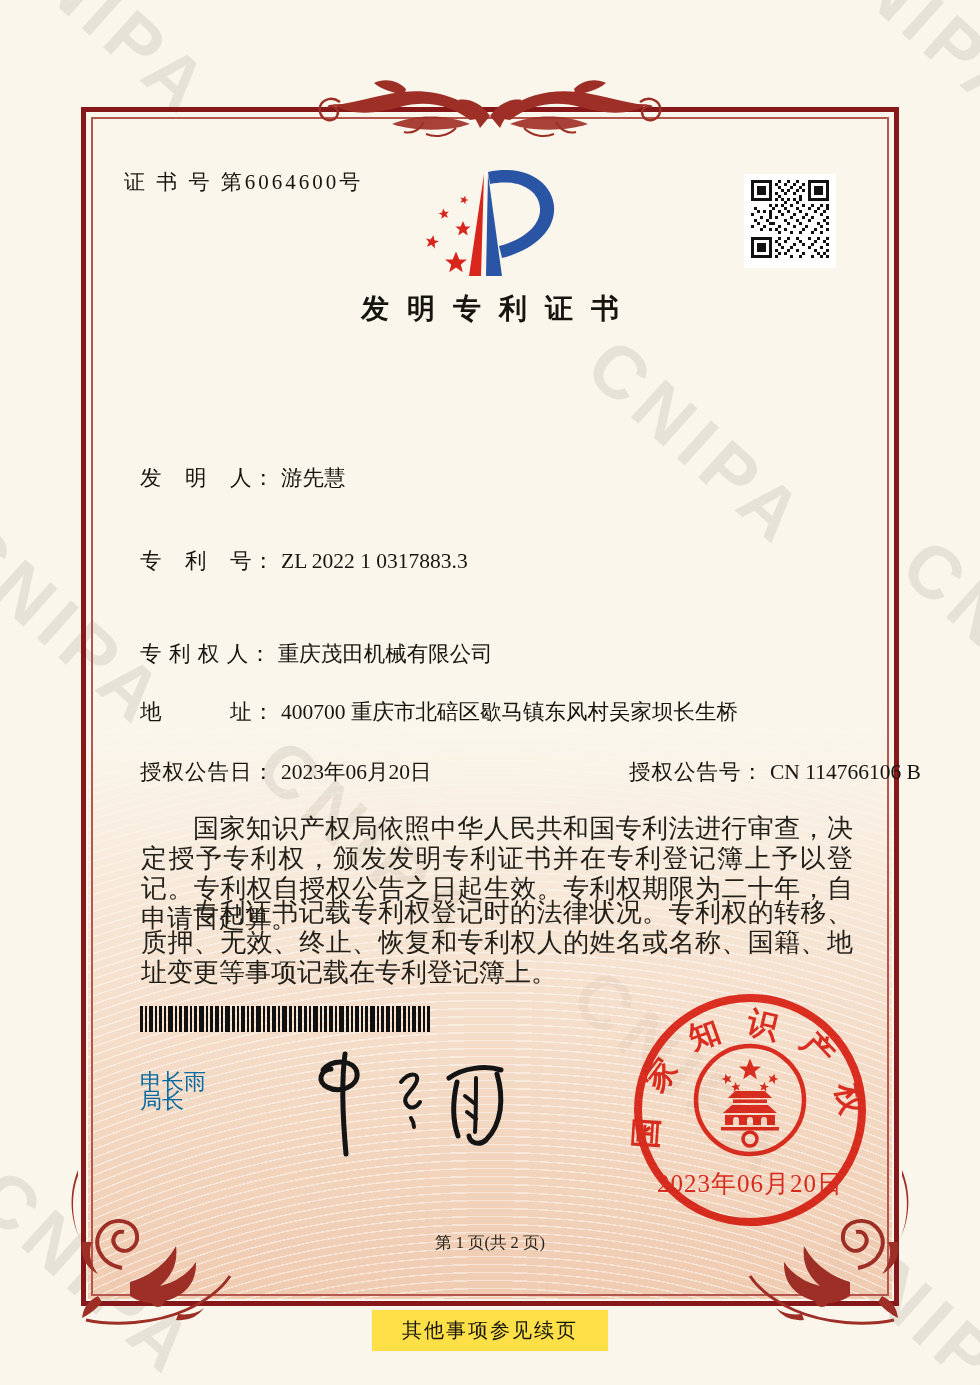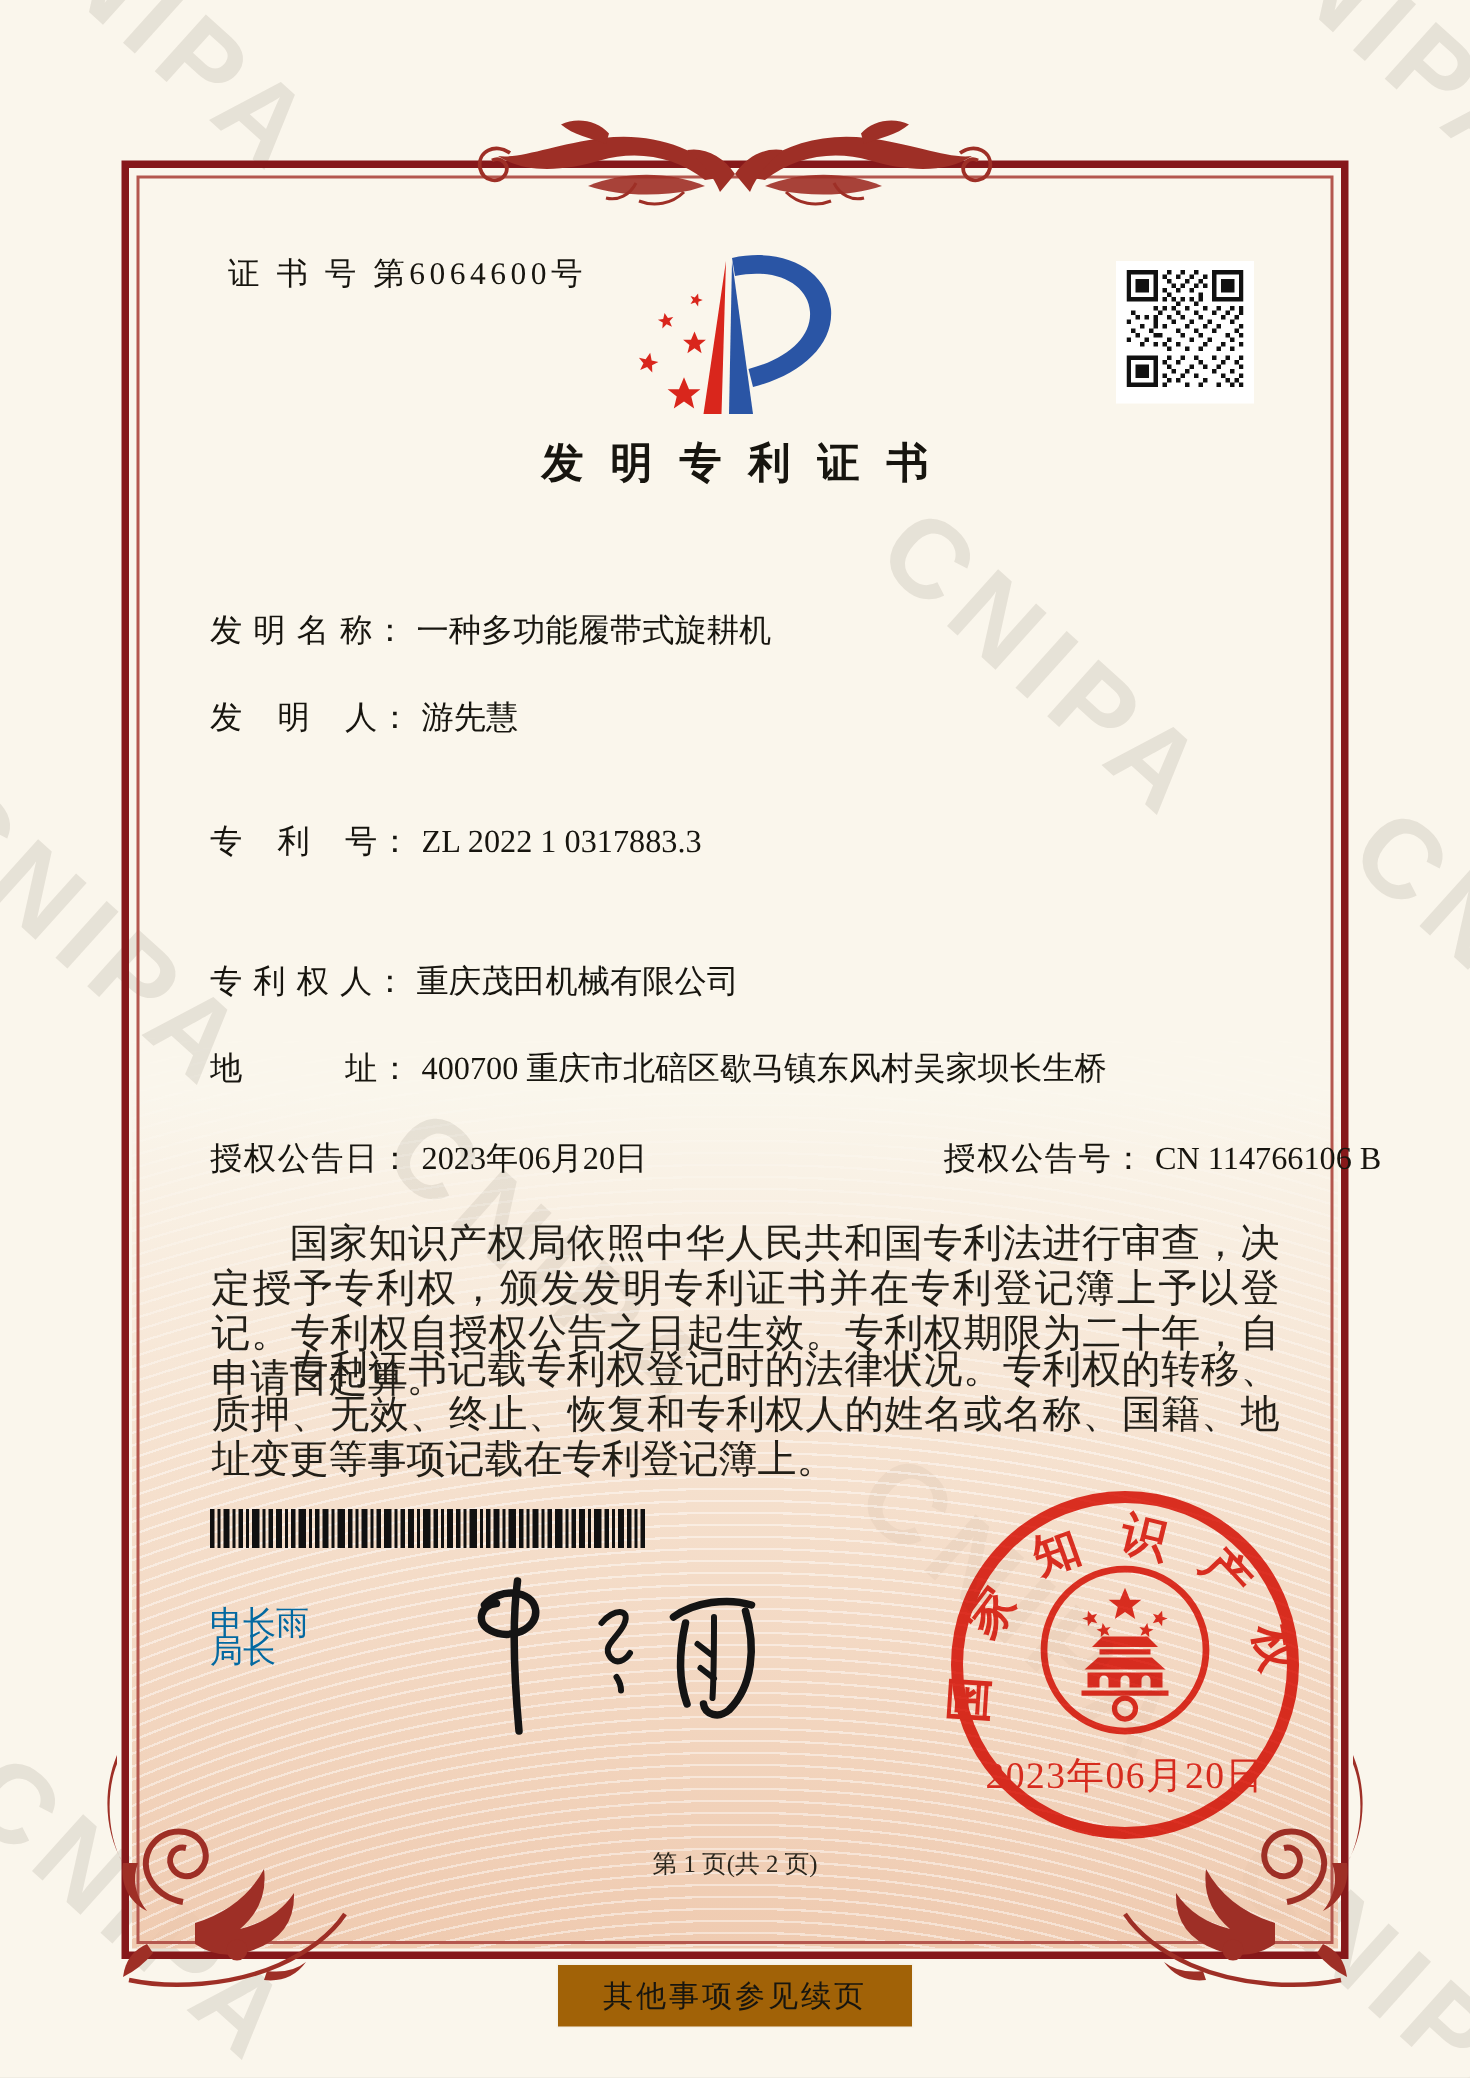--- a/index.html
+++ b/index.html
@@ -33,21 +33,21 @@
   .border-outer{
     position:absolute; left:81px; right:81px; top:107px; bottom:79px;
     border:5px solid #86181a; pointer-events:none;
   }
   .border-inner{
     position:absolute; left:91px; right:91px; top:117px; bottom:89px;
     border:2px solid #b4574e; pointer-events:none;
   }
   .ornament{position:absolute; pointer-events:none;}
   .cert-no{
-    position:absolute; left:124px; top:168px; font-size:21px; letter-spacing:3px;margin-left:28px;
+    position:absolute; left:124px; top:168px; font-size:21px; letter-spacing:3px;
   }
   .title{
     position:absolute; left:81px; right:81px; top:290px; text-align:center;
     font-size:28px; font-weight:bold; letter-spacing:18px; text-indent:18px;
   }
   .field-row{position:absolute; left:140px; font-size:21.5px; white-space:nowrap;}
   .flabel{letter-spacing:1px;}
   .fvalue{margin-left:6px;}
   .grant-number{position:absolute; left:489px; top:0;}
   .para{
@@ -57,21 +57,21 @@
   .sig-label{
     position:absolute; left:140px; font-size:22px;
     font-family:"Liberation Sans","DejaVu Sans",sans-serif; color:#0369a1;
   }
   .page-info{
     position:absolute; left:81px; right:81px; top:1232px; text-align:center;
     font-size:16.5px; color:#2a261d;
   }
   .continuation{
     position:absolute; left:50%; transform:translateX(-50%); top:1310px;
-    background:#a16207; padding:7px 30px; font-size:20px; letter-spacing:2px;
+    background:#fde047; padding:7px 30px; font-size:20px; letter-spacing:2px;
     box-shadow:0 0 0 1px rgba(0,0,0,0.02);
   }
   .seal-wrap{position:absolute; left:628px; top:988px; mix-blend-mode:multiply;}
   .logo-wrap{position:absolute; left:420px; top:166px;}
   .qr-wrap{position:absolute; left:744px; top:174px; background:#ffffff; padding:6px 7px;}
   .barcode-wrap{position:absolute; left:140px; top:1006px;}
   .sign-wrap{position:absolute; left:283px; top:1046px;}
 </style>
 </head>
 <body>
@@ -183,23 +183,20 @@
         M27 63h3v3h-3z M42 63h3v3h-3z M51 63h3v3h-3z M60 63h3v3h-3z M75 63h3v3h-3z
         M30 66h3v3h-3z M39 66h3v3h-3z M57 66h3v3h-3z M69 66h3v3h-3z
         M24 69h3v3h-3z M36 69h3v3h-3z M45 69h3v3h-3z M63 69h3v3h-3z M75 69h3v3h-3z
         M27 72h3v3h-3z M33 72h3v3h-3z M51 72h3v3h-3z M66 72h3v3h-3z M72 72h3v3h-3z
         M24 75h3v3h-3z M39 75h3v3h-3z M48 75h3v3h-3z M60 75h3v3h-3z M69 75h3v3h-3z M75 75h3v3h-3z"></path>
     </svg>
   </div>
 
   <div class="title">发明专利证书</div>
 
-  <div class="field-row" style="top:405px">
-    <span class="flabel">发 明 名 称：</span><span class="fvalue">一种多功能履带式旋耕机</span>
-  </div>
   <div class="field-row" style="top:463px">
     <span class="flabel">发　明　人：</span><span class="fvalue">游先慧</span>
   </div>
   <div class="field-row" style="top:546px">
     <span class="flabel">专　利　号：</span><span class="fvalue">ZL 2022 1 0317883.3</span>
   </div>
   <div class="field-row" style="top:639px">
     <span class="flabel">专 利 权 人：</span><span class="fvalue">重庆茂田机械有限公司</span>
   </div>
   <div class="field-row" style="top:697px">

